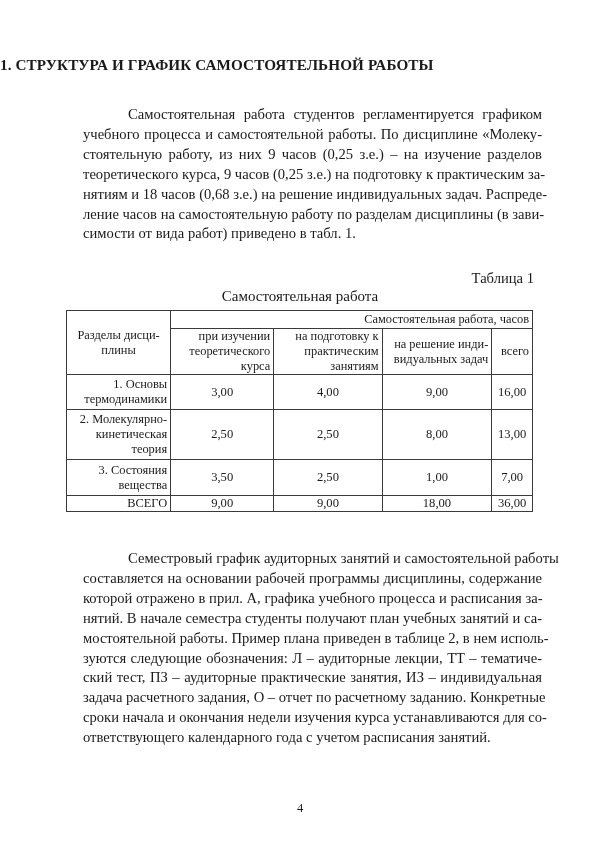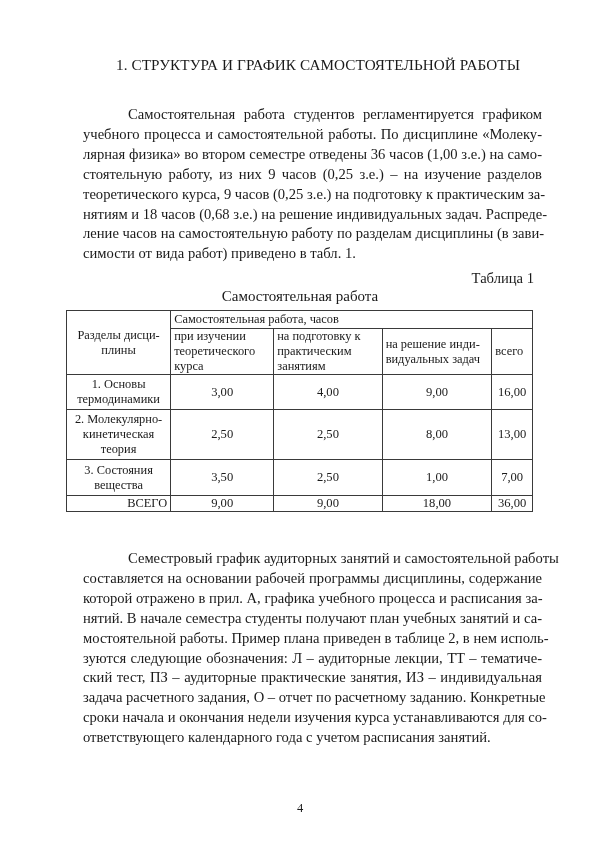--- a/index.html
+++ b/index.html
@@ -1,46 +1,46 @@
 <!DOCTYPE html>
 <html><head>
 <meta charset="utf-8">
 <style>
   html, body { margin: 0; padding: 0; background: #ffffff; }
   body { width: 600px; height: 849px; position: relative; overflow: hidden;
          font-family: "Liberation Serif", "DejaVu Serif", serif; color: #1a1a1a; }
   .page { position: absolute; left: 0; top: 0; width: 600px; height: 849px; }
 
-  .heading { position: absolute; left: 0; top: 56px; width: 520px; text-align: right;
-             font-weight: normal; font-size: 15.2px; letter-spacing: 0.1px; }
+  .heading { position: absolute; left: 0; top: 56px; width: 520px; text-align: left;
+             font-weight: bold; font-size: 15.2px; letter-spacing: 0.1px; }
 
   .para { position: absolute; left: 75px; width: 459px; font-size: 14.6px;
           line-height: 19.9px; text-align: justify; margin: 8px; }
   .para .line { display: block; text-align: justify; text-align-last: justify; white-space: nowrap; }
   .para .line.last { text-align-last: left; }
   .para .line.indent { padding-left: 45px; }
   .para-1 { top: 97px; }
   .para-2 { top: 541px; }
 
   .table-label { position: absolute; right: 66px; top: 270px; font-size: 14.6px; }
   .table-caption { position: absolute; left: 0; width: 600px; text-align: center;
                    top: 288px; font-size: 15px; }
 
   table.data { position: absolute; left: 66px; top: 310px; width: 467px;
                border-collapse: collapse; font-size: 12.4px; line-height: 15px; }
   table.data td, table.data th { border: 1px solid #3a3a3a; padding: 0 3px;
                font-weight: normal; vertical-align: middle; }
-  table.data th { text-align: left; }
+  table.data th { text-align: right; }
   .c-sec { width: 98px; text-align: left; margin-left: 23px; }
   .c-1 { width: 97px; }
   .c-2 { width: 103px; }
   .c-3 { width: 105px; }
   .c-4 { width: 34px; }
   table.data td.num { text-align: center; font-size: 12.6px; }
-  table.data td.sec { text-align: center; }
+  table.data td.sec { text-align: right; }
   table.data td.total-label { text-align: right; }
   tr.h1 { height: 18px; }
   tr.h2 { height: 39px; }
   tr.r1 { height: 35px; }
   tr.r2 { height: 50px; }
   tr.r3 { height: 36px; }
   tr.rt { height: 16px; }
 
   .page-num { position: absolute; left: 0; width: 600px; text-align: center;
               top: 801px; font-size: 12.5px; }
@@ -48,21 +48,20 @@
 </head>
 <body>
 
 <div class="page">
 
   <div class="heading">1. СТРУКТУРА И ГРАФИК САМОСТОЯТЕЛЬНОЙ РАБОТЫ</div>
 
   <p class="para para-1">
     <span class="line indent">Самостоятельная работа студентов регламентируется графиком</span>
     <span class="line">учебного процесса и самостоятельной работы. По дисциплине «Молеку-</span>
-    <span class="line">лярная физика» во втором семестре отведены 36 часов (1,00 з.е.) на само-</span>
     <span class="line">стоятельную работу, из них 9 часов (0,25 з.е.) – на изучение разделов</span>
     <span class="line">теоретического курса, 9 часов (0,25 з.е.) на подготовку к практическим за-</span>
     <span class="line">нятиям и 18 часов (0,68 з.е.) на решение индивидуальных задач. Распреде-</span>
     <span class="line">ление часов на самостоятельную работу по разделам дисциплины (в зави-</span>
     <span class="line last">симости от вида работ) приведено в табл. 1.</span>
   </p>
 
   <div class="table-label">Таблица 1</div>
   <div class="table-caption">Самостоятельная работа</div>
 

